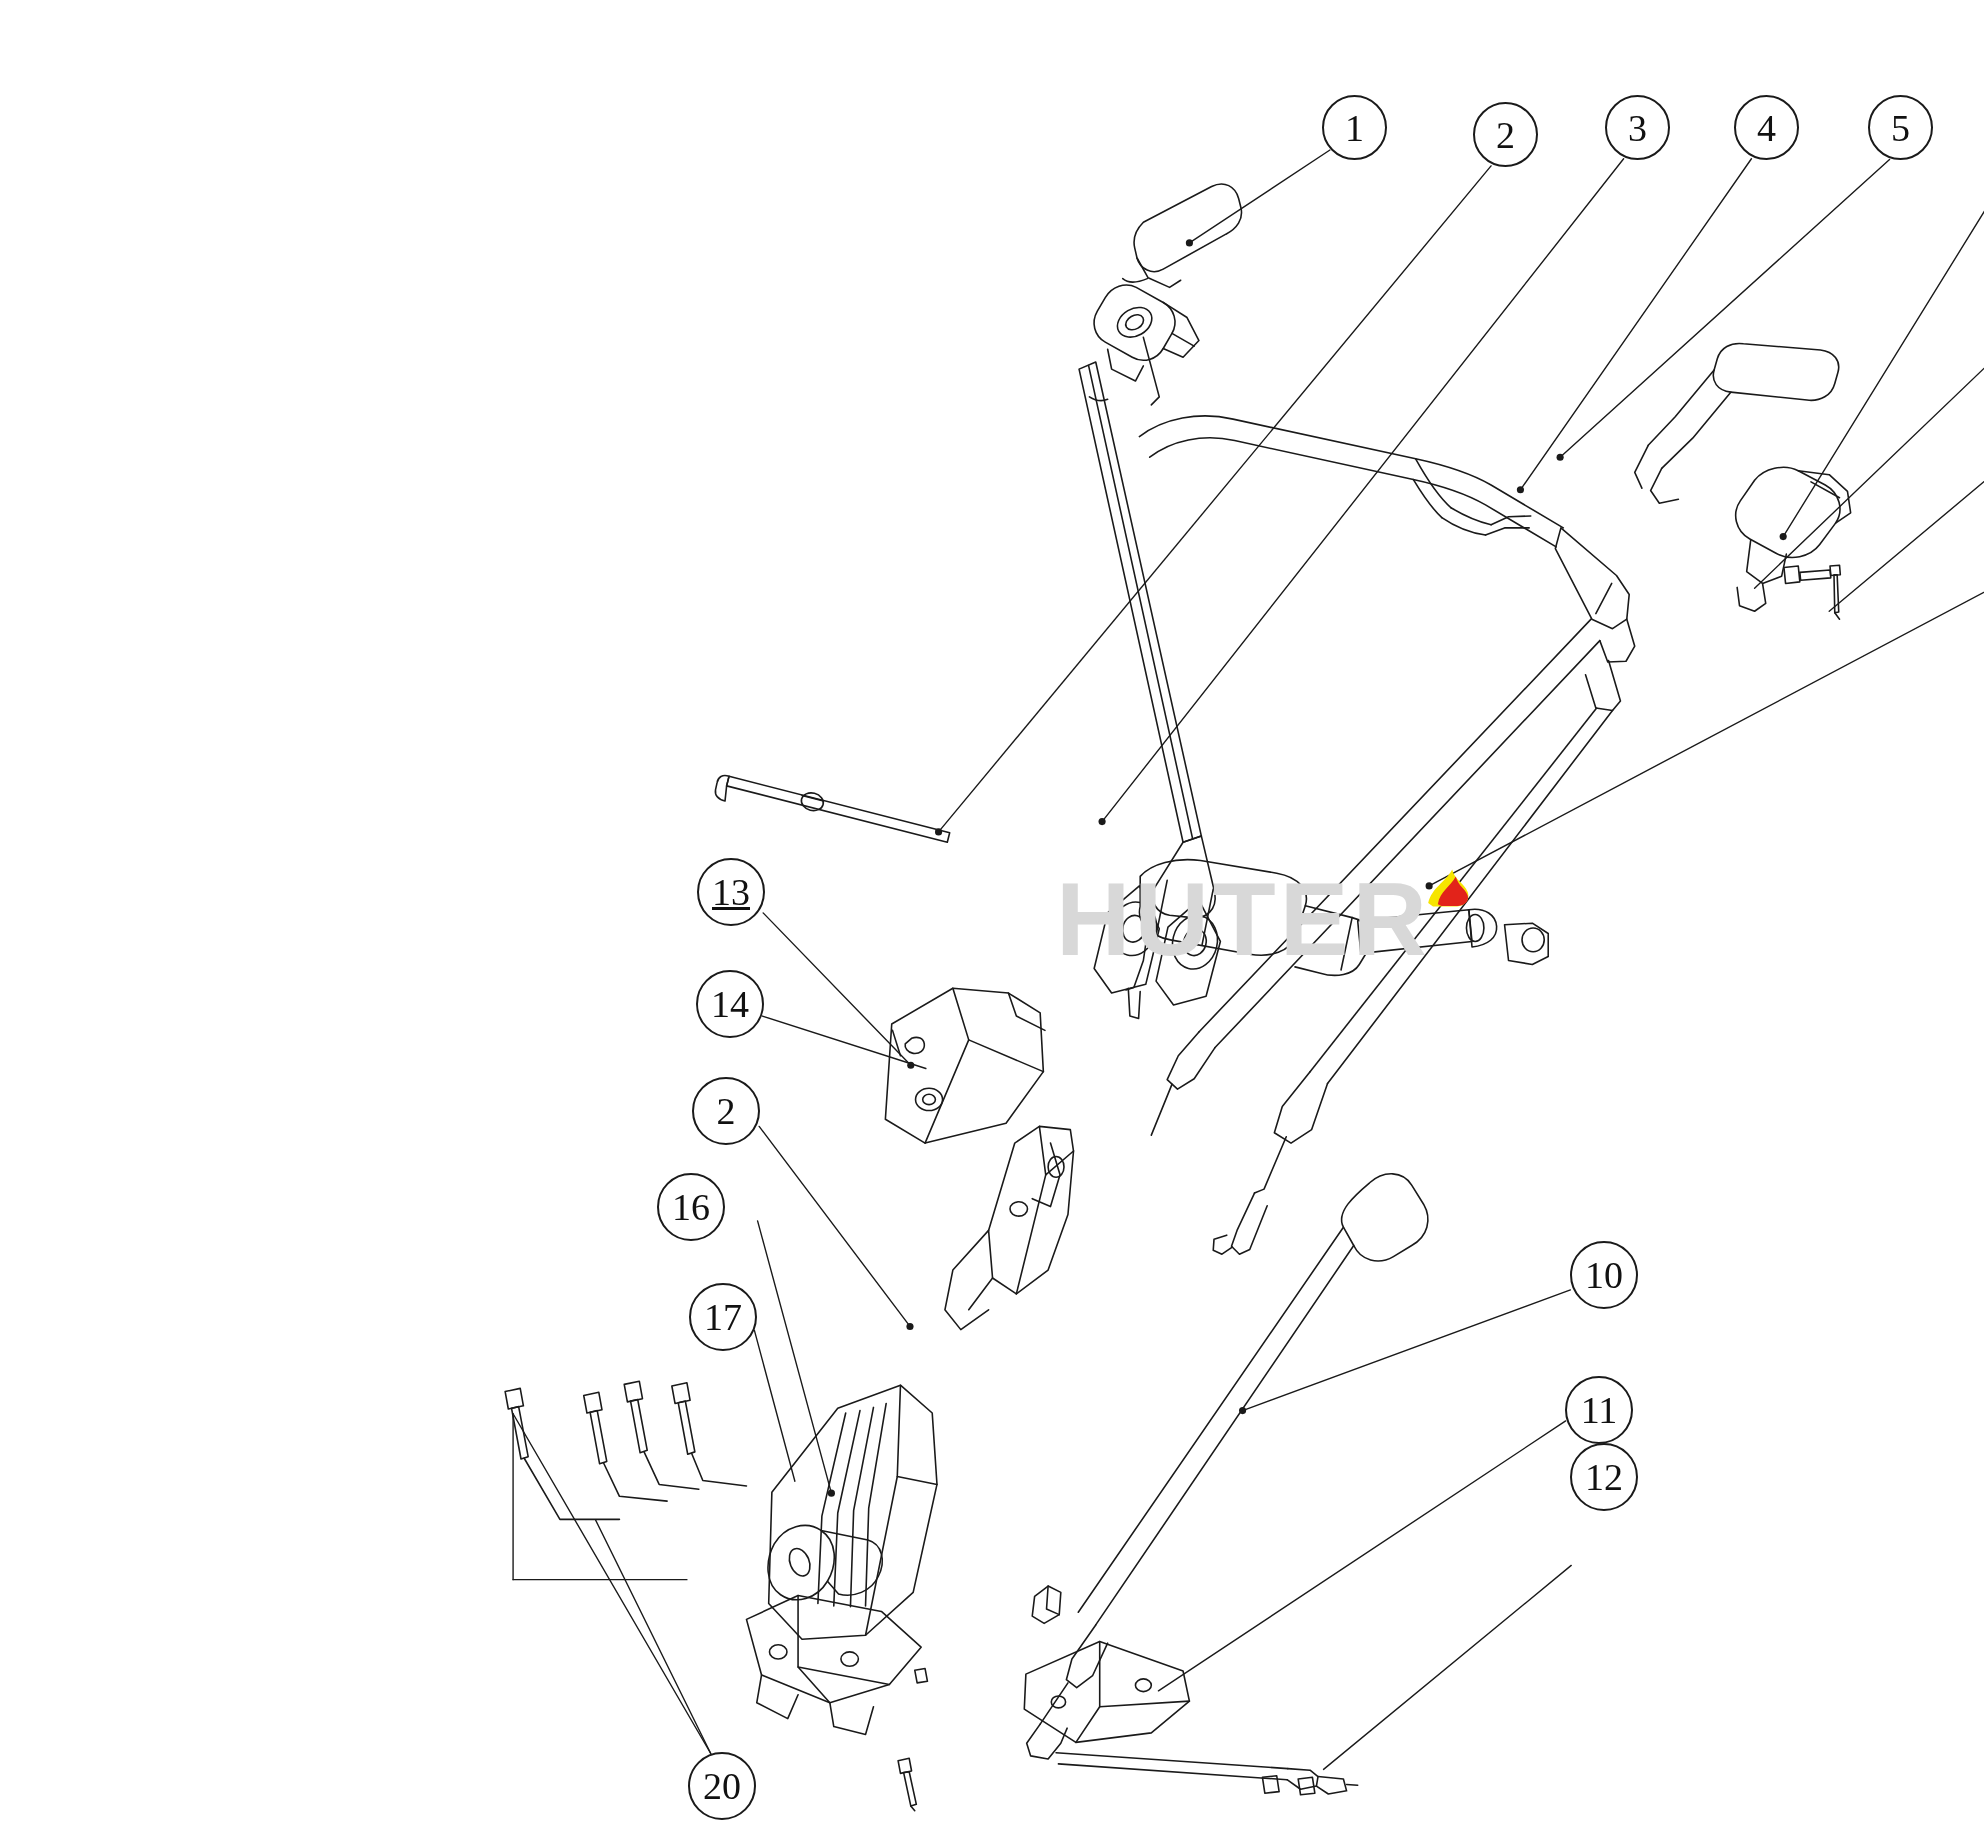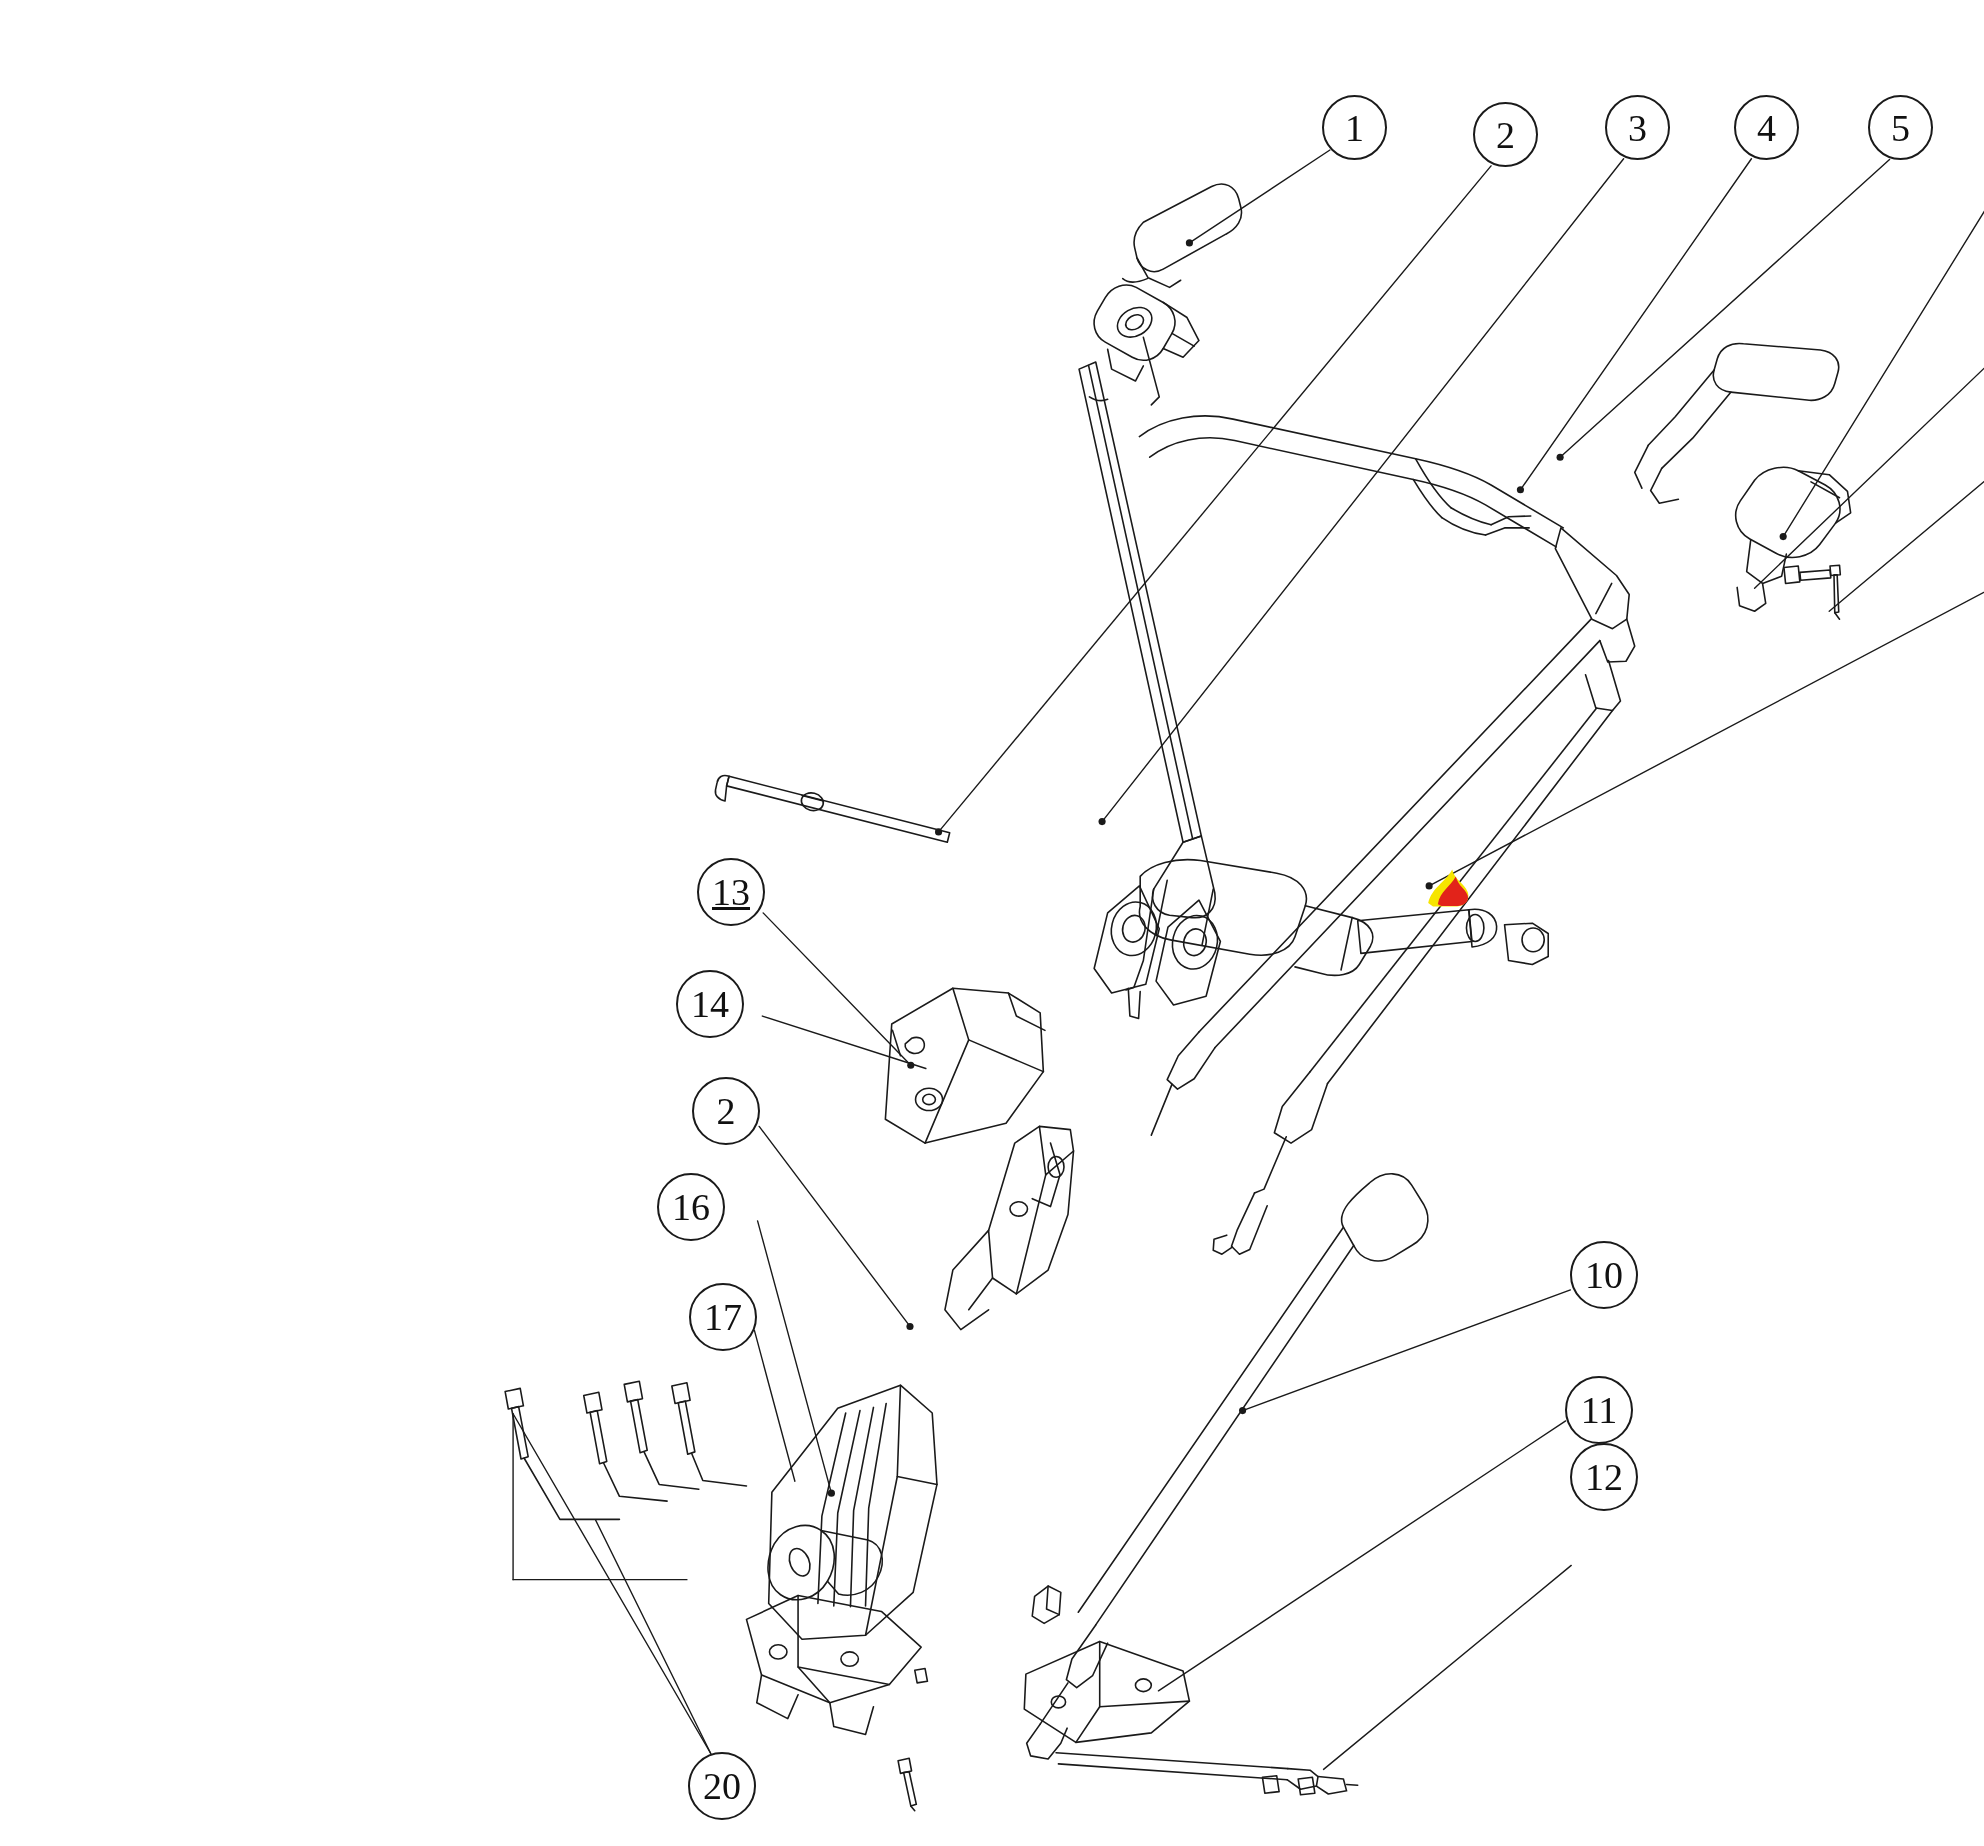--- a/index.html
+++ b/index.html
@@ -358,35 +358,36 @@
         <path d="M3180 4478 L3216 4474 L3222 4514 L3186 4518 Z"></path>
         <path d="M3270 4482 L3306 4478 L3312 4518 L3276 4522 Z"></path>
       </g>
 
       <g>
         <path d="M2304 4208 L2330 4204 L2336 4236 L2310 4240 Z"></path>
       </g>
     </g>
   </svg>
 
+  <div class="watermark" style="left: 1056px; top: 861px;">HUTER</div>
   <svg class="wm-flame" viewBox="0 0 100 80" style="left: 1421px; top: 861px;">
     <path d="M12 70 C18 44 40 36 52 14 C56 32 72 36 78 52 C82 64 74 74 60 76 L20 76 Z" fill="#f6e500"></path>
     <path d="M28 72 C32 50 48 44 58 26 C62 42 74 46 78 58 C80 68 72 74 62 75 L34 75 Z" fill="#e2231a"></path>
   </svg>
 
   <div class="callout" style="left:1322px; top:95px; width:65px; height:65px;">1</div>
   <div class="callout" style="left:1473px; top:102px; width:65px; height:65px;">2</div>
   <div class="callout" style="left:1605px; top:95px; width:65px; height:65px;">3</div>
   <div class="callout" style="left:1734px; top:95px; width:65px; height:65px;">4</div>
   <div class="callout" style="left:1868px; top:95px; width:65px; height:65px;">5</div>
 
   <div class="callout" style="left:1570px; top:1241px; width:68px; height:68px;">10</div>
   <div class="callout" style="left:1565px; top:1376px; width:68px; height:68px;">11</div>
   <div class="callout" style="left:1570px; top:1443px; width:68px; height:68px;font-family:Liberation Serif, serif;">12</div>
   <div class="callout" style="left:697px; top:858px; width:68px; height:68px;text-decoration:underline;">13</div>
-  <div class="callout" style="left:676px; top:970px; width:68px; height:68px;">14</div>
+  <div class="callout" style="left:696px; top:970px; width:68px; height:68px;">14</div>
   <div class="callout" style="left:692px; top:1077px; width:68px; height:68px;">2</div>
   <div class="callout" style="left:657px; top:1173px; width:68px; height:68px;">16</div>
   <div class="callout" style="left:689px; top:1283px; width:68px; height:68px;">17</div>
   <div class="callout" style="left:688px; top:1752px; width:68px; height:68px;">20</div>
 
 </div>
 
 
 </body></html>

